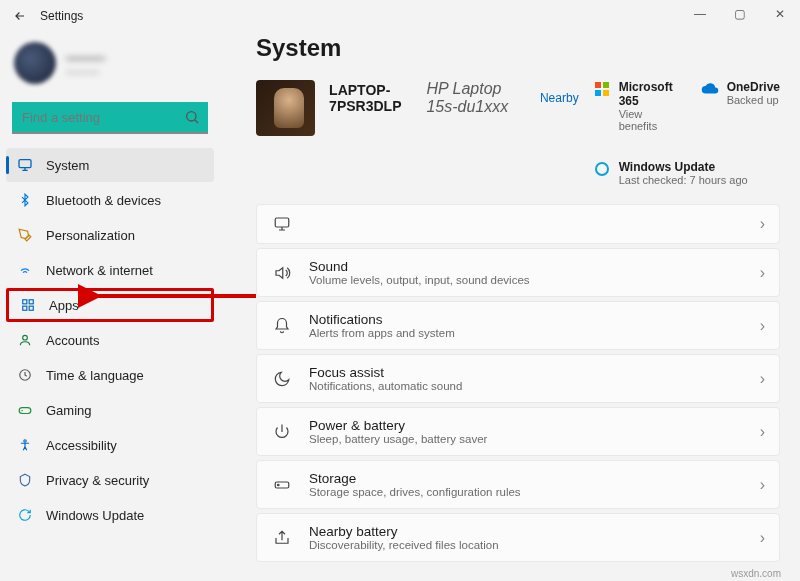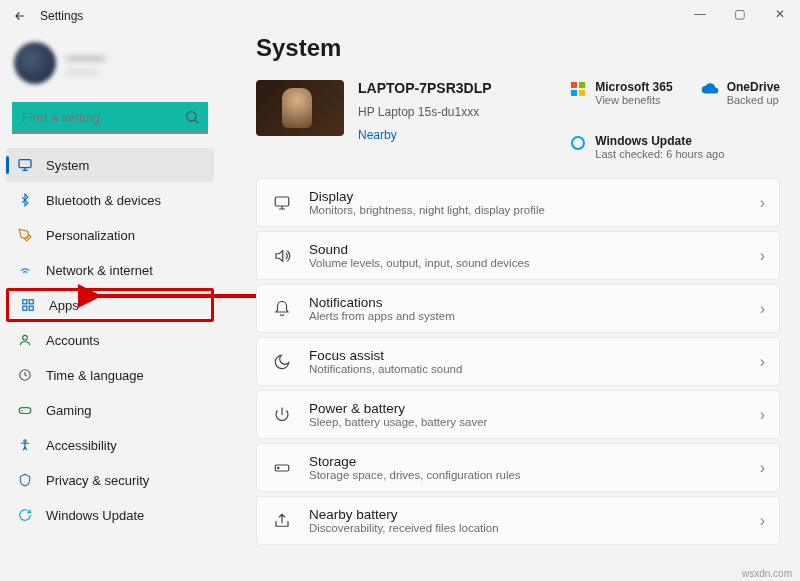--- a/index.html
+++ b/index.html
@@ -23,40 +23,40 @@
 .nav-item { display: flex; align-items: center; gap: 12px; height: 34px; padding: 0 10px; border-radius: 4px; font-size: 13px; color: #222; cursor: pointer; position: relative; }
 .nav-item.active { background: #e6e6e6; }
 .nav-item.active::before { content: ""; position: absolute; left: 0; top: 8px; bottom: 8px; width: 3px; background: #0067c0; border-radius: 2px; }
 .nav-item.highlight { border: 3px solid #d40000; border-radius: 2px; }
 .nicon { width: 18px; height: 18px; display: flex; align-items: center; justify-content: center; font-size: 14px; }
 .main { flex: 1; padding: 2px 20px 0 36px; overflow-y: auto; }
 .h1 { font-size: 24px; font-weight: 600; margin-bottom: 18px; color: #1b1b1b; }
 .device-row { display: flex; align-items: flex-start; gap: 14px; margin-bottom: 18px; }
 .thumb { width: 88px; height: 56px; border-radius: 4px; background: linear-gradient(135deg,#2a1a10,#4a2f1a); display:flex;align-items:center;justify-content:center; position:relative; overflow:hidden;}
 .thumb::after{content:"";position:absolute;left:30%;top:8px;width:30px;height:40px;background:radial-gradient(circle at 50% 30%,#d9b28a,#6a4a2a);border-radius:10px 10px 6px 6px;}
-.dev-info { display: flex; flex-direction: column; gap: 9px; }
+.dev-info { display: flex; gap: 19px; align-items: center; }
 .dev-name { font-size: 14px; font-weight: 600; color: #1b1b1b; }
-.dev-model { font-size: 12px; color: #5a5a5a; }
+.dev-model { font-size: 16px; color: #5a5a5a; font-style: italic; }
 .rename { font-size: 12px; color: #0067c0; cursor: pointer; }
 .cards-right { margin-left: auto; display: grid; grid-template-columns: auto auto; column-gap: 24px; row-gap: 10px; font-size: 12px; gap: 28px; }
 .card { display: flex; align-items: flex-start; gap: 8px; }
 .card .ci { width: 18px; height: 18px; flex-shrink:0; display:flex;align-items:center;justify-content:center;}
 .card .ct { display: flex; flex-direction: column; }
 .card .cn { font-weight: 600; color: #1b1b1b; font-size: 12px;}
 .card .cd { color: #6a6a6a; font-size: 11px;}
 .list { display: flex; flex-direction: column; gap: 4px; }
 .row { display: flex; align-items: center; gap: 16px; background: #fbfbfb; border: 1px solid #e8e8e8; border-radius: 4px; padding: 10px 14px; cursor: pointer; }
 .row .ricon { width: 22px; color: #444; display:flex;align-items:center;justify-content:center;}
 .row .rtxt { display: flex; flex-direction: column; }
 .row .rtitle { font-size: 13.5px; color: #1b1b1b; }
 .row .rdesc { font-size: 11.5px; color: #6b6b6b; }
 .row .chev { margin-left: auto; color: #888; }
 .arrow-annot { position:absolute; left:86px; top:288px; width:170px; height:16px; pointer-events:none;}
 .arrow-annot svg{overflow:visible;}
-.watermark{position:absolute;bottom:2px;right:8px;font-size:10px;color:#9a9a9a;text-align:center;}
+.watermark{position:absolute;bottom:2px;right:19px;font-size:10px;color:#9a9a9a;text-align:center;}
 </style>
 </head>
 <body>
 
 <div class="titlebar">
   <div class="back">
     <svg width="14" height="14" viewBox="0 0 24 24" fill="none" stroke="currentColor" stroke-width="2">
         <path d="M19 12H5M11 18l-6-6 6-6"></path>
       </svg>
   </div>
@@ -226,37 +226,33 @@
         </div>
         <div class="card" style="grid-column:1/3">
           <span class="ci">
               <svg width="16" height="16" viewBox="0 0 24 24" fill="none" stroke="#0aa3d9" stroke-width="3">
                 <circle cx="12" cy="12" r="9"></circle>
                 <path d="M12 7v5l3 2" stroke="#fff"></path>
               </svg>
             </span>
           <span class="ct">
               <span class="cn">Windows Update</span>
-              <span class="cd">Last checked: 6 hours ago</span>
+              <span class="cd">Last checked: 7 hours ago</span>
             </span>
         </div>
       </div>
     </div>
 
     <div class="list">
       <div class="row">
         <span class="ricon">
             <svg width="18" height="18" viewBox="0 0 24 24" fill="none" stroke="currentColor" stroke-width="1.6">
               <rect x="3" y="4" width="18" height="12" rx="2"></rect>
               <path d="M8 20h8M12 16v4"></path>
             </svg>
-          </span>
-        <span class="rtxt">
-            <span class="rtitle">Display</span>
-            <span class="rdesc">Monitors, brightness, night light, display profile</span>
           </span>
         <span class="chev">›</span>
       </div>
       <div class="row">
         <span class="ricon">
             <svg width="18" height="18" viewBox="0 0 24 24" fill="none" stroke="currentColor" stroke-width="1.6">
               <path d="M4 9v6h4l5 4V5L8 9H4zM17 8a5 5 0 010 8M19 5a9 9 0 010 14"></path>
             </svg>
           </span>
         <span class="rtxt">

